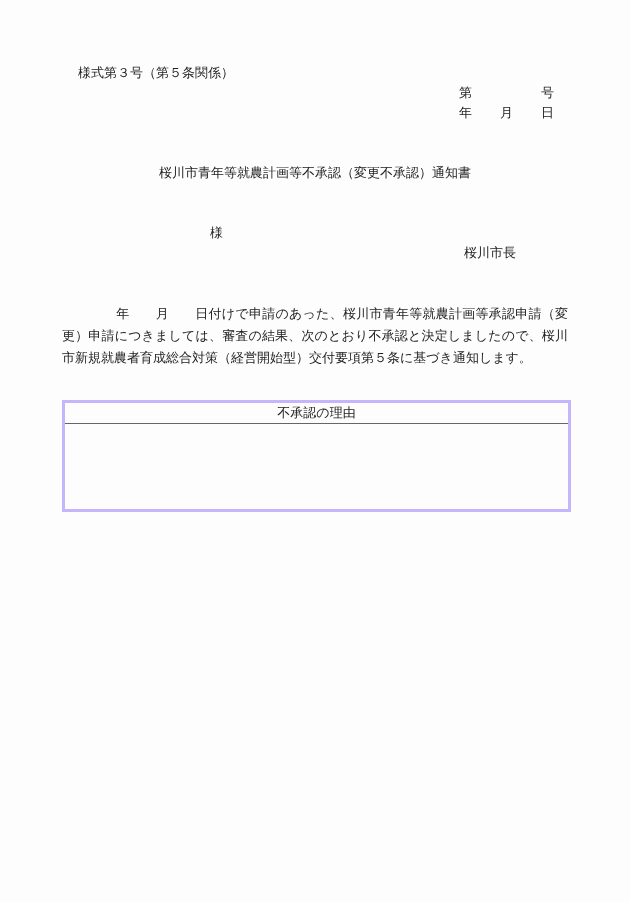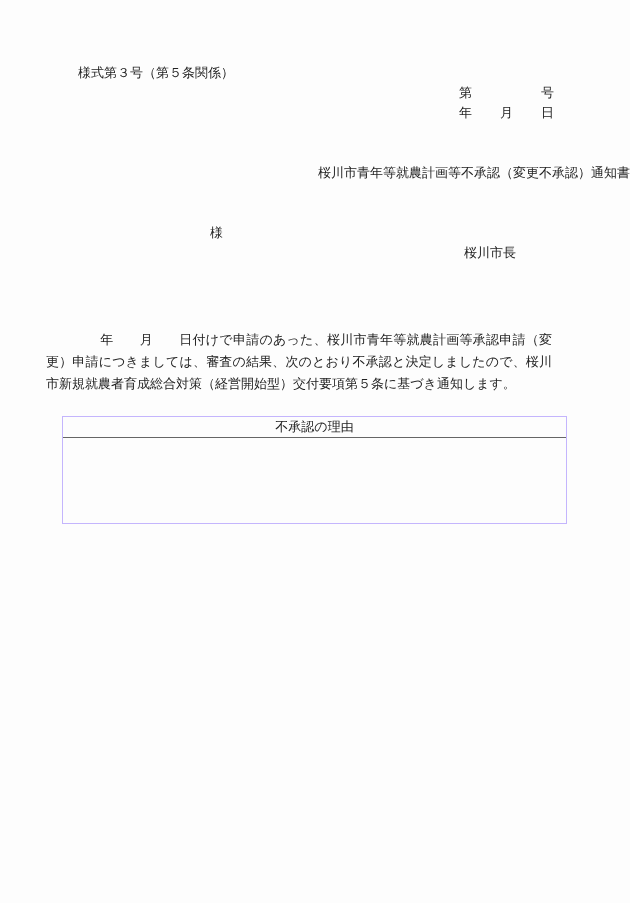--- a/index.html
+++ b/index.html
@@ -6,31 +6,31 @@
   body {
     width: 630px; height: 903px; background: #fdfdfd; position: relative;
     font-family: "DejaVu Serif", "Liberation Serif", serif;
     color: #222; font-size: 13px; overflow: hidden;
   }
   .abs { position: absolute; white-space: nowrap; }
   .form-no { left: 62px; top: 64px; margin-left: 16px; }
   .doc-no { left: 459px; top: 84px; width: 95px; }
   .doc-date { left: 459px; top: 104px; width: 95px; }
   .row { display: flex; justify-content: space-between; }
-  .title { left: 0; width: 630px; top: 164px; text-align: right; }
+  .title { left: 0; width: 630px; top: 164px; text-align: center; }
   .recipient { left: 210px; top: 224px; }
   .sender { left: 464px; top: 244px; }
   .body-text {
-    position: absolute; left: 46px; top: 303px; width: 506px;
-    line-height: 22px; text-align: justify; white-space: normal; margin-top: 26px;
+    position: absolute; left: 62px; top: 303px; width: 506px;
+    line-height: 22px; text-align: justify; white-space: normal;
   }
   .body-text .gap { display: inline-block; }
   .reason-box {
-    position: absolute; left: 62px; top: 416px; width: 503px; height: 106px;
-    border: 1px solid #c4b5fd; box-sizing: content-box;
+    position: absolute; left: 62px; top: 400px; width: 503px; height: 106px;
+    border: 3px solid #c4b5fd; box-sizing: content-box;
   }
   .reason-header {
     height: 20px; border-bottom: 1px solid #666; text-align: center; line-height: 20px;
   }
   .reason-body { height: 85px; }
 </style>
 </head>
 <body>
 
 <div class="abs form-no">様式第３号（第５条関係）</div>

